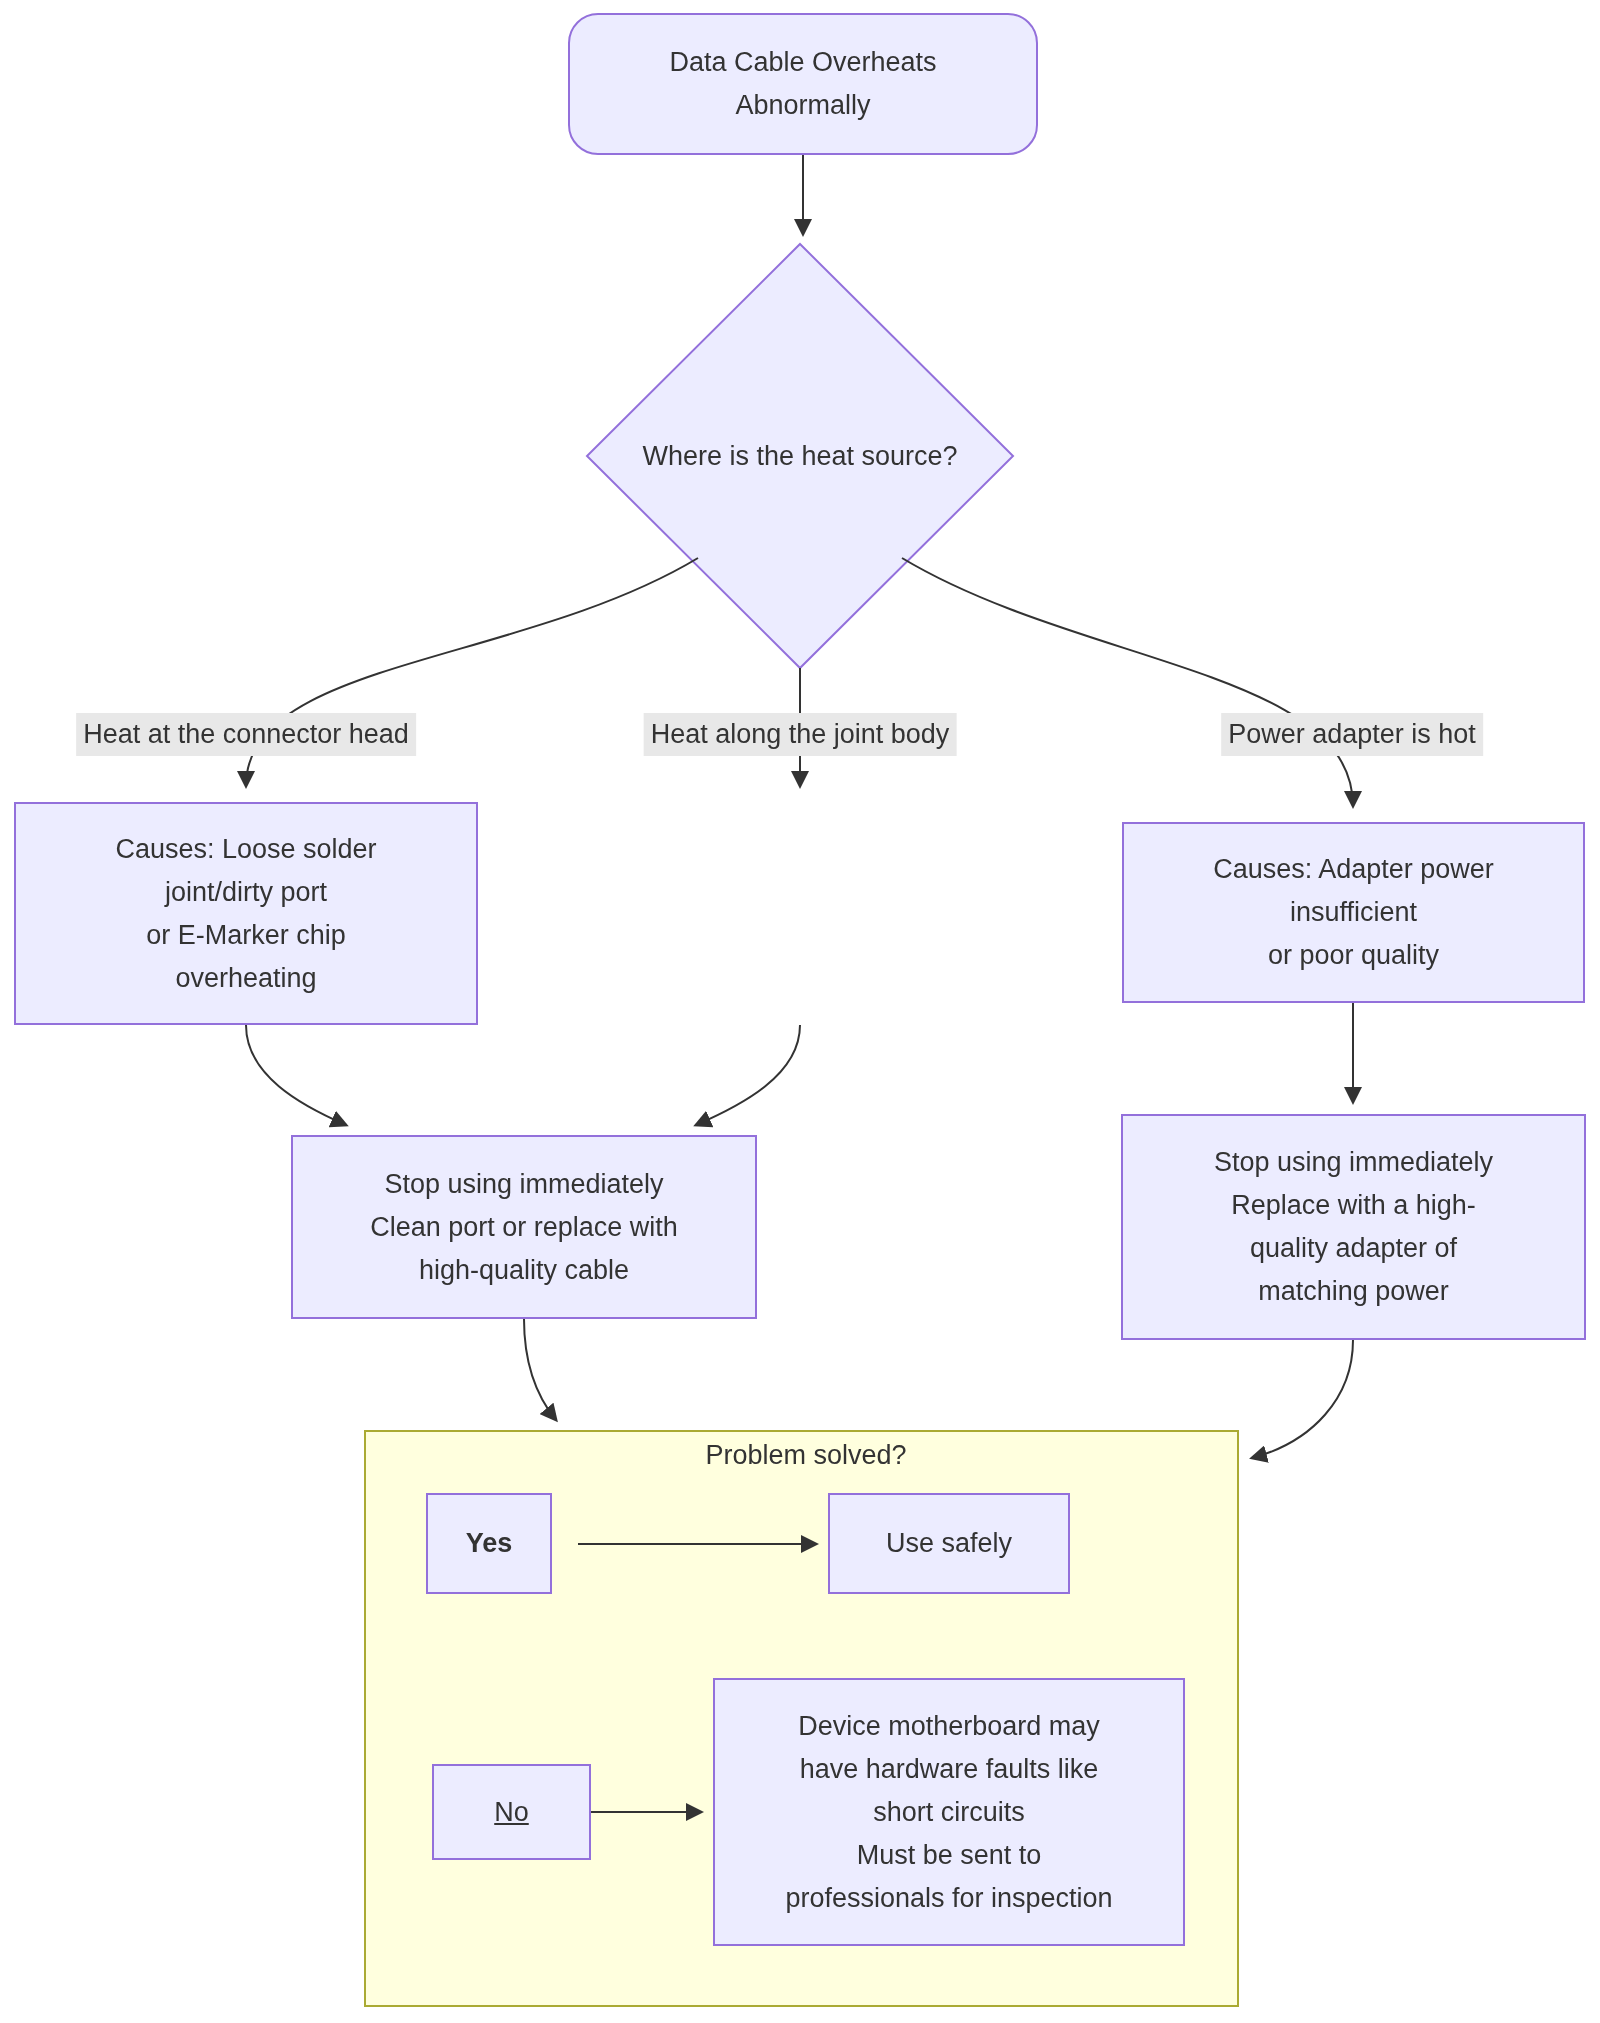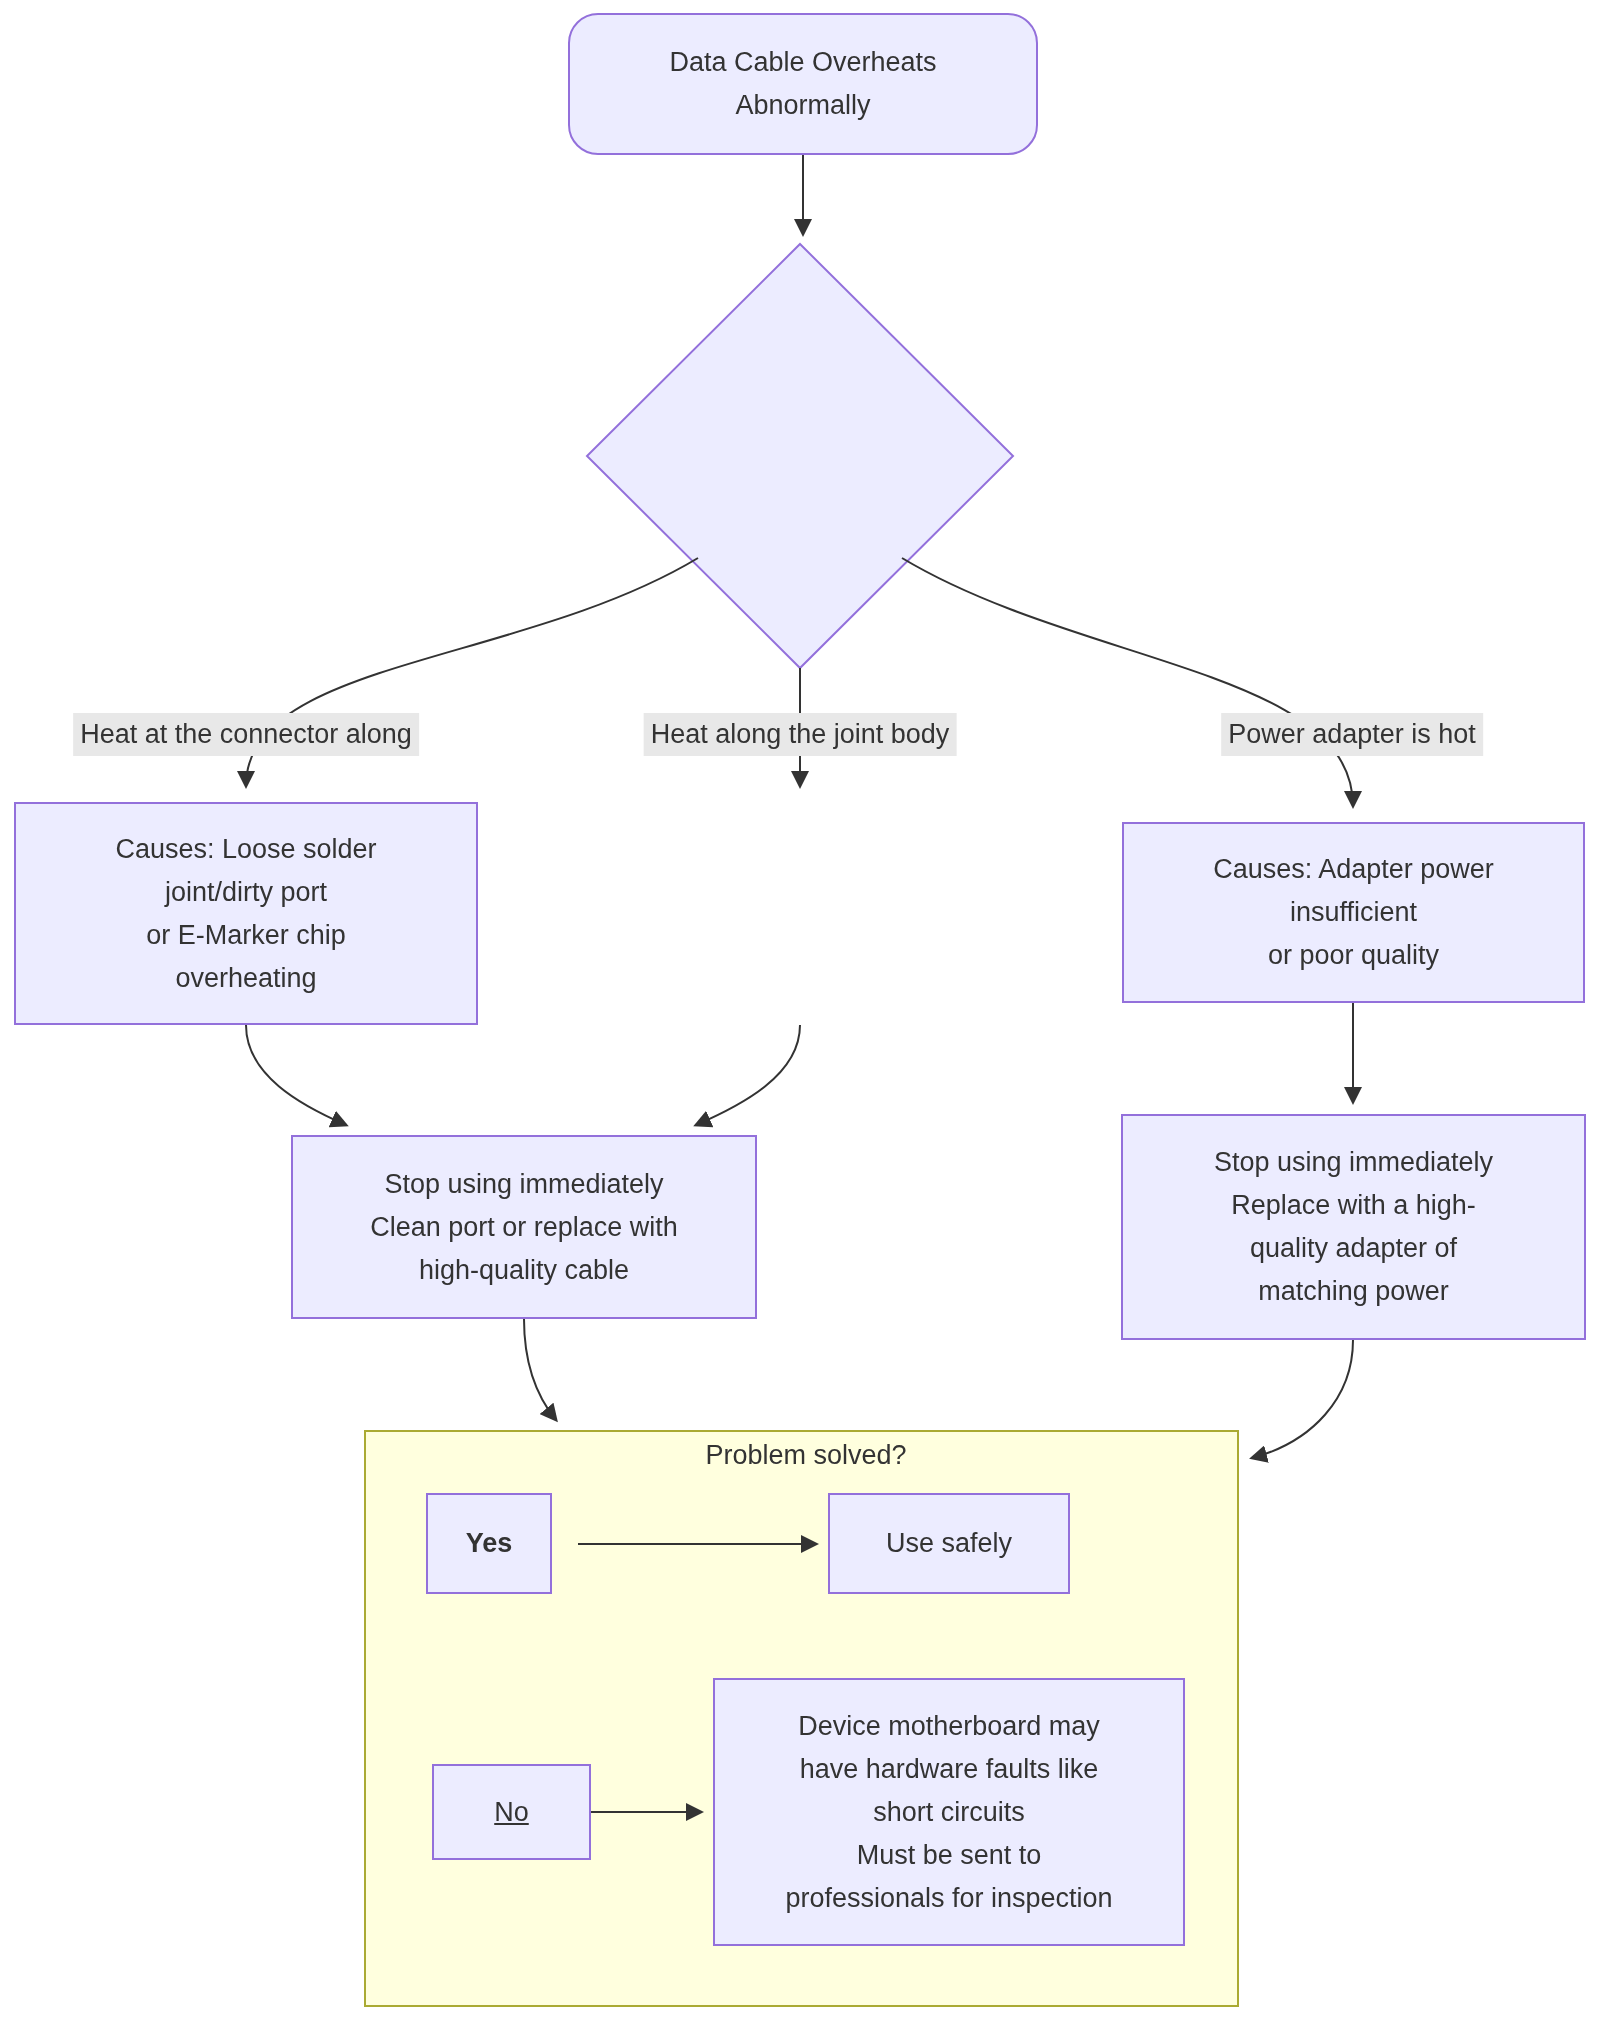--- a/index.html
+++ b/index.html
@@ -107,22 +107,23 @@
       <path d="M 524 1319 C 524 1365, 538 1398, 556 1420" marker-end="url(#arrow)"></path>
       <path d="M 1353 1340 C 1353 1398, 1312 1442, 1252 1458" marker-end="url(#arrow)"></path>
       <path d="M 578 1544 L 816 1544" marker-end="url(#arrow)"></path>
       <path d="M 575 1812 L 701 1812" marker-end="url(#arrow)"></path>
     </g>
   </svg>
 
   <div class="node" style="left:568px; top:13px; width:470px; height:142px;border-radius:30px;">Data Cable Overheats
 Abnormally</div>
 
+  <div class="diamond-label" style="left:587px; top:244px; width:426px; height:424px;">Where is the heat source?</div>
 
-  <div class="edge-label" style="left:246px; top:713px;">Heat at the connector along</div>
+  <div class="edge-label" style="left:246px; top:713px;">Heat at the connector head</div>
   <div class="edge-label" style="left:800px; top:713px;">Heat along the joint body</div>
   <div class="edge-label" style="left:1352px; top:713px;">Power adapter is hot</div>
 
   <div class="node" style="left:14px; top:802px; width:464px; height:223px;">Causes: Loose solder
 joint/dirty port
 or E-Marker chip
 overheating</div>
   <div class="node" style="left:1122px; top:822px; width:463px; height:181px;">Causes: Adapter power
 insufficient
 or poor quality</div>

